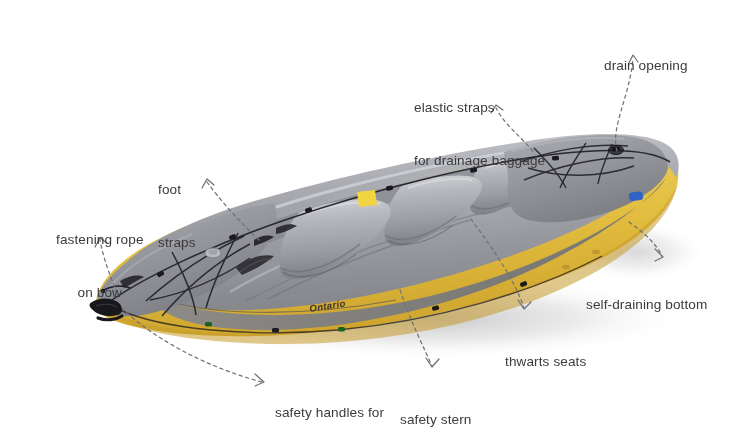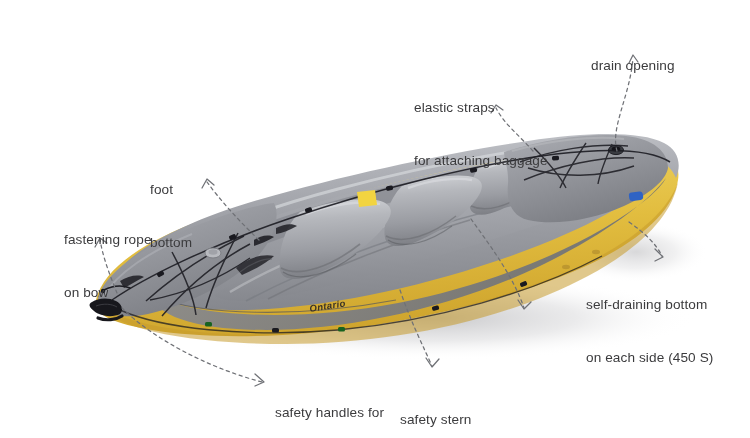--- a/index.html
+++ b/index.html
@@ -14,24 +14,24 @@
   .cal{
     position:absolute;
     color:#3b3b3d;
     font-size:13.6px;
     line-height:17.5px;
     letter-spacing:0.1px;
     white-space:pre;
     font-family:"Liberation Sans","DejaVu Sans",sans-serif;
   }
   .cal span{display:block;}
-  .c-drain{left:591px;top:22px;}
+  .c-drain{left:604px;top:22px;}
   .c-netting{left:414px;top:64px;}
-  .c-foot{left:150px;top:146px;}
-  .c-fasten{left:64px;top:196px;}
+  .c-foot{left:158px;top:146px;}
+  .c-fasten{left:56px;top:196px;text-align:center;}
   .c-self{left:586px;top:261px;}
   .c-thwarts{left:505px;top:318px;}
   .c-carry{left:275px;top:369px;}
   .c-safety{left:400px;top:376px;}
 </style>
 </head>
 <body>
 
 <div id="stage">
 
@@ -369,38 +369,40 @@
       <polyline points="426,358 432,367 439,359"></polyline>
     </g>
   </svg>
 
   <div class="cal c-drain">
     <span>drain opening</span>
   </div>
 
   <div class="cal c-netting">
     <span>elastic straps</span>
-    <span>for attaching baggage</span>
+    <span>for drainage baggage</span>
   </div>
 
   <div class="cal c-foot">
     <span>foot</span>
-    <span>bottom</span>
+    <span>straps</span>
   </div>
 
   <div class="cal c-fasten">
     <span>fastening rope</span>
     <span>on bow</span>
   </div>
 
   <div class="cal c-self">
     <span>self-draining bottom</span>
-    <span>on each side (450 S)</span>
-  </div>
-
+  </div>
+
+  <div class="cal c-thwarts">
+    <span>thwarts seats</span>
+  </div>
 
   <div class="cal c-carry">
     <span>safety handles for</span>
     
   </div>
 
   <div class="cal c-safety">
     <span>safety stern</span>
     
   </div>

